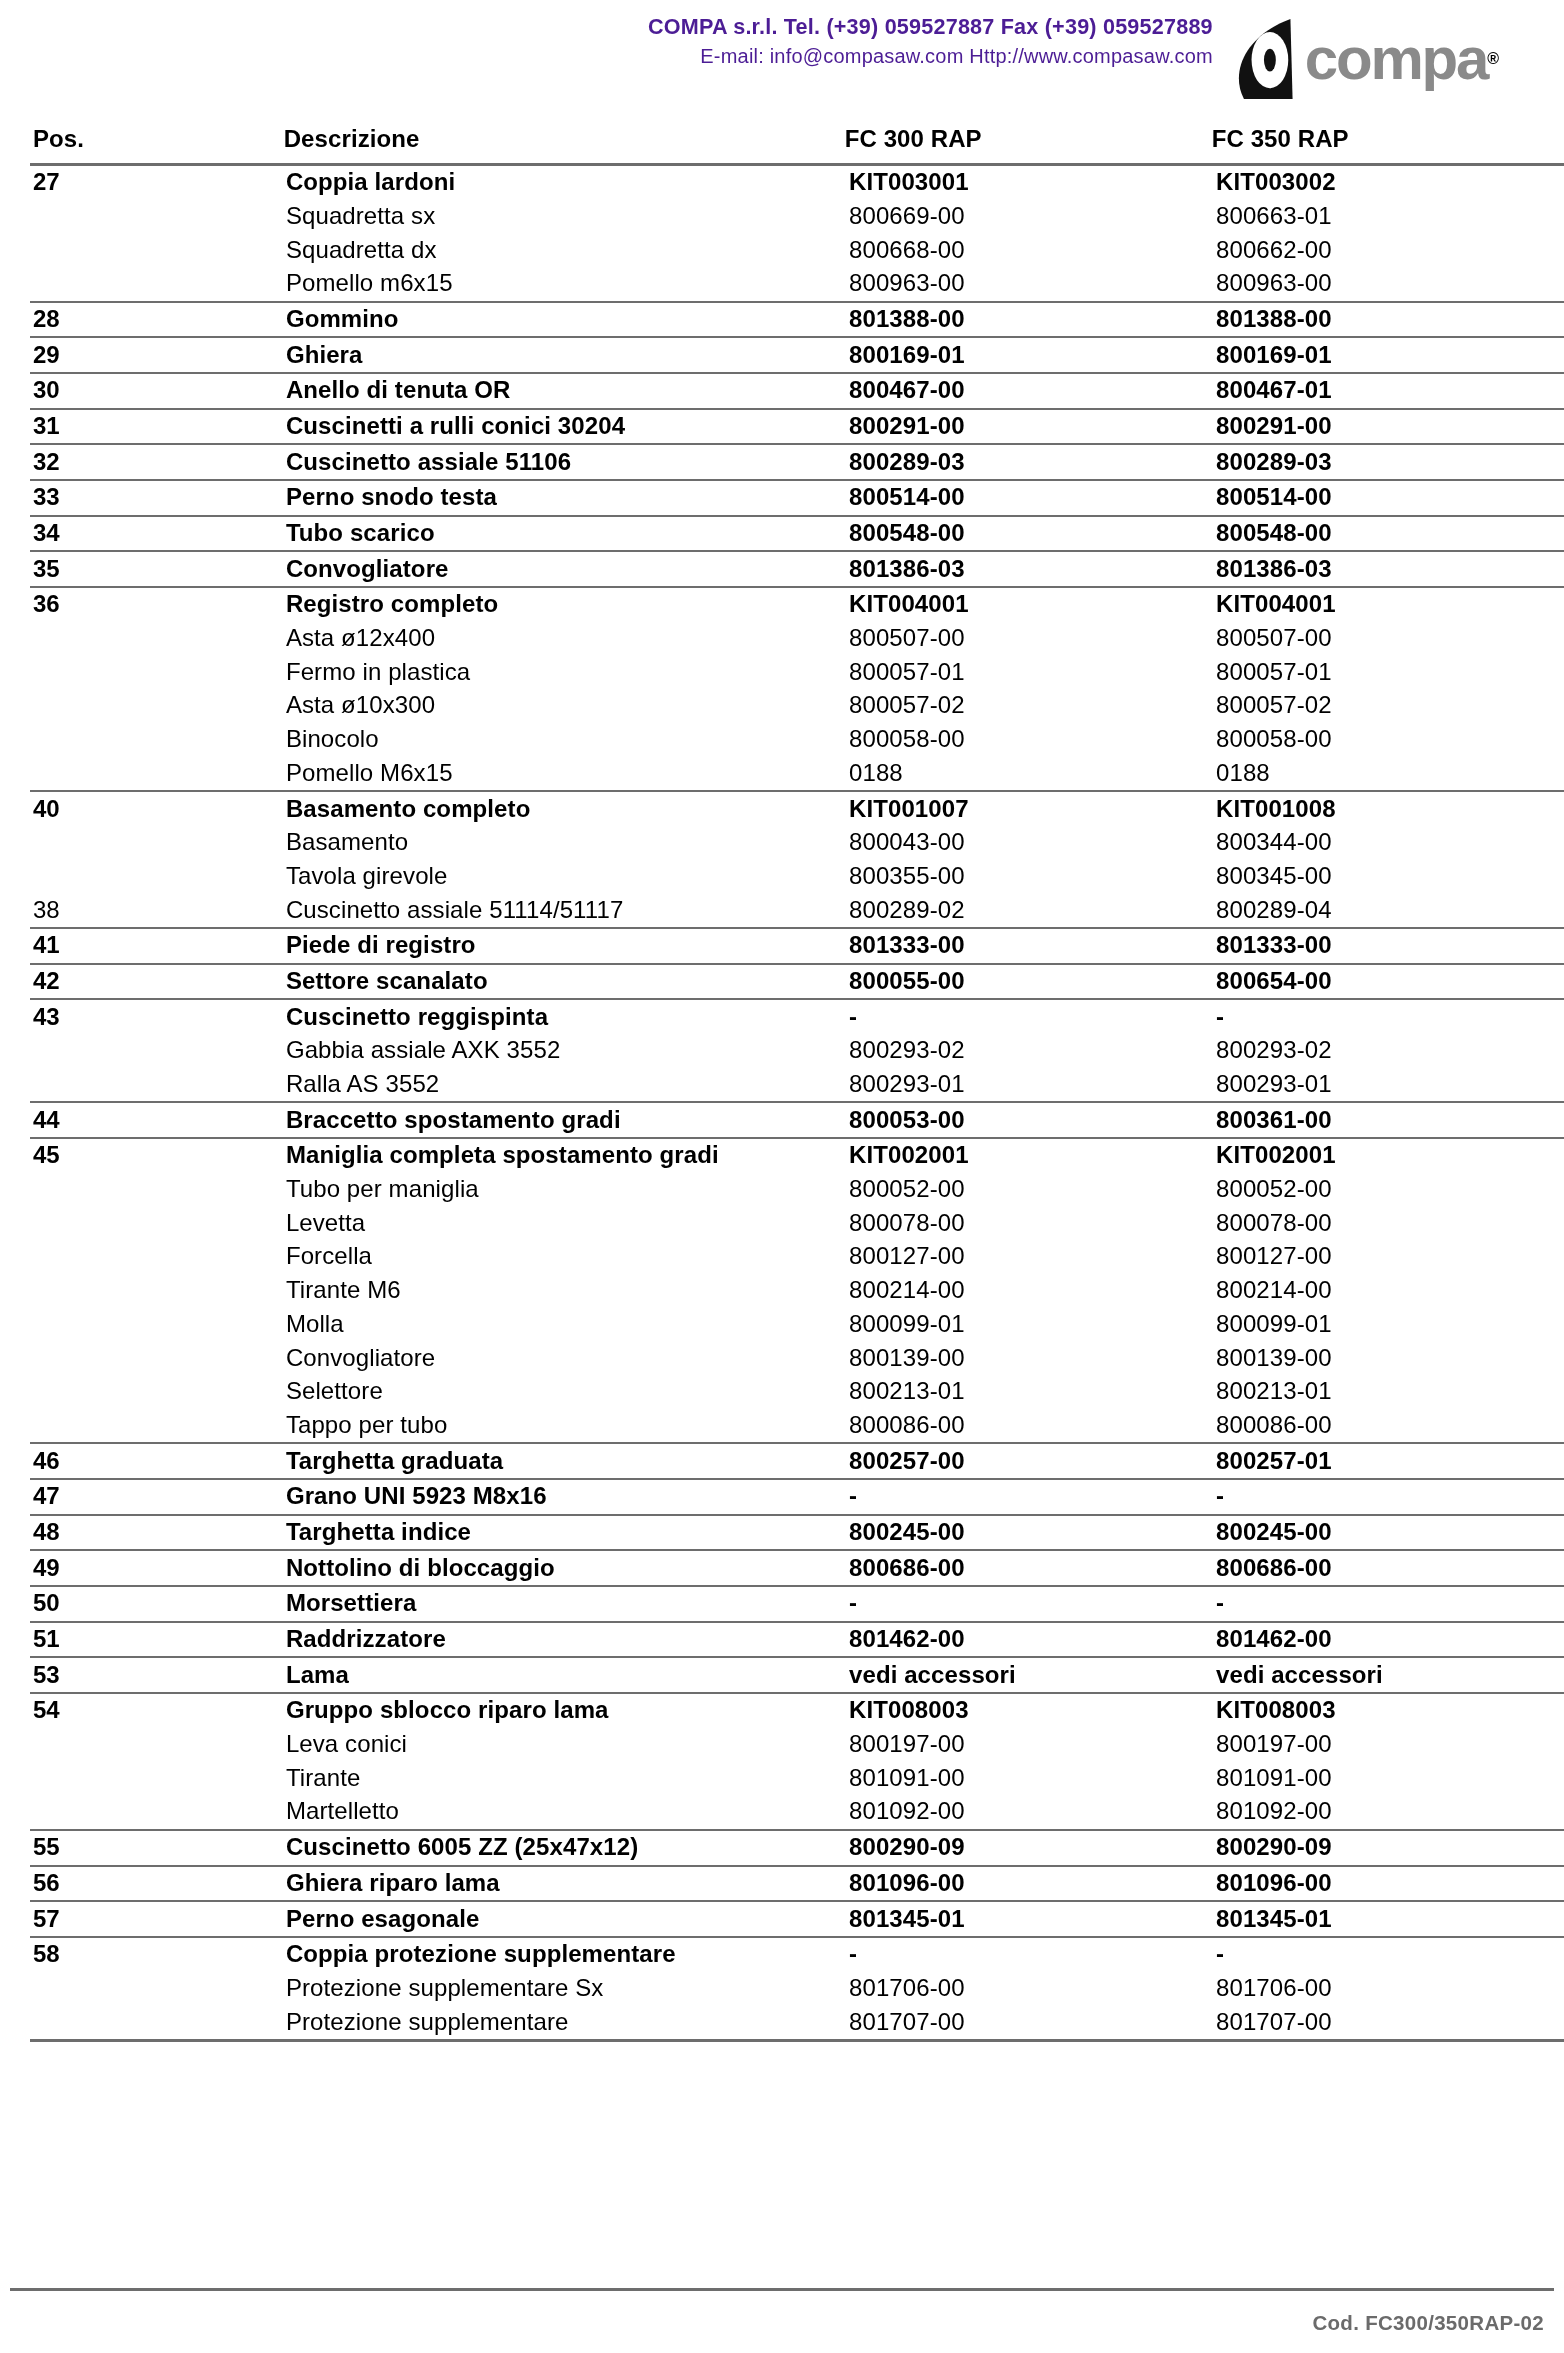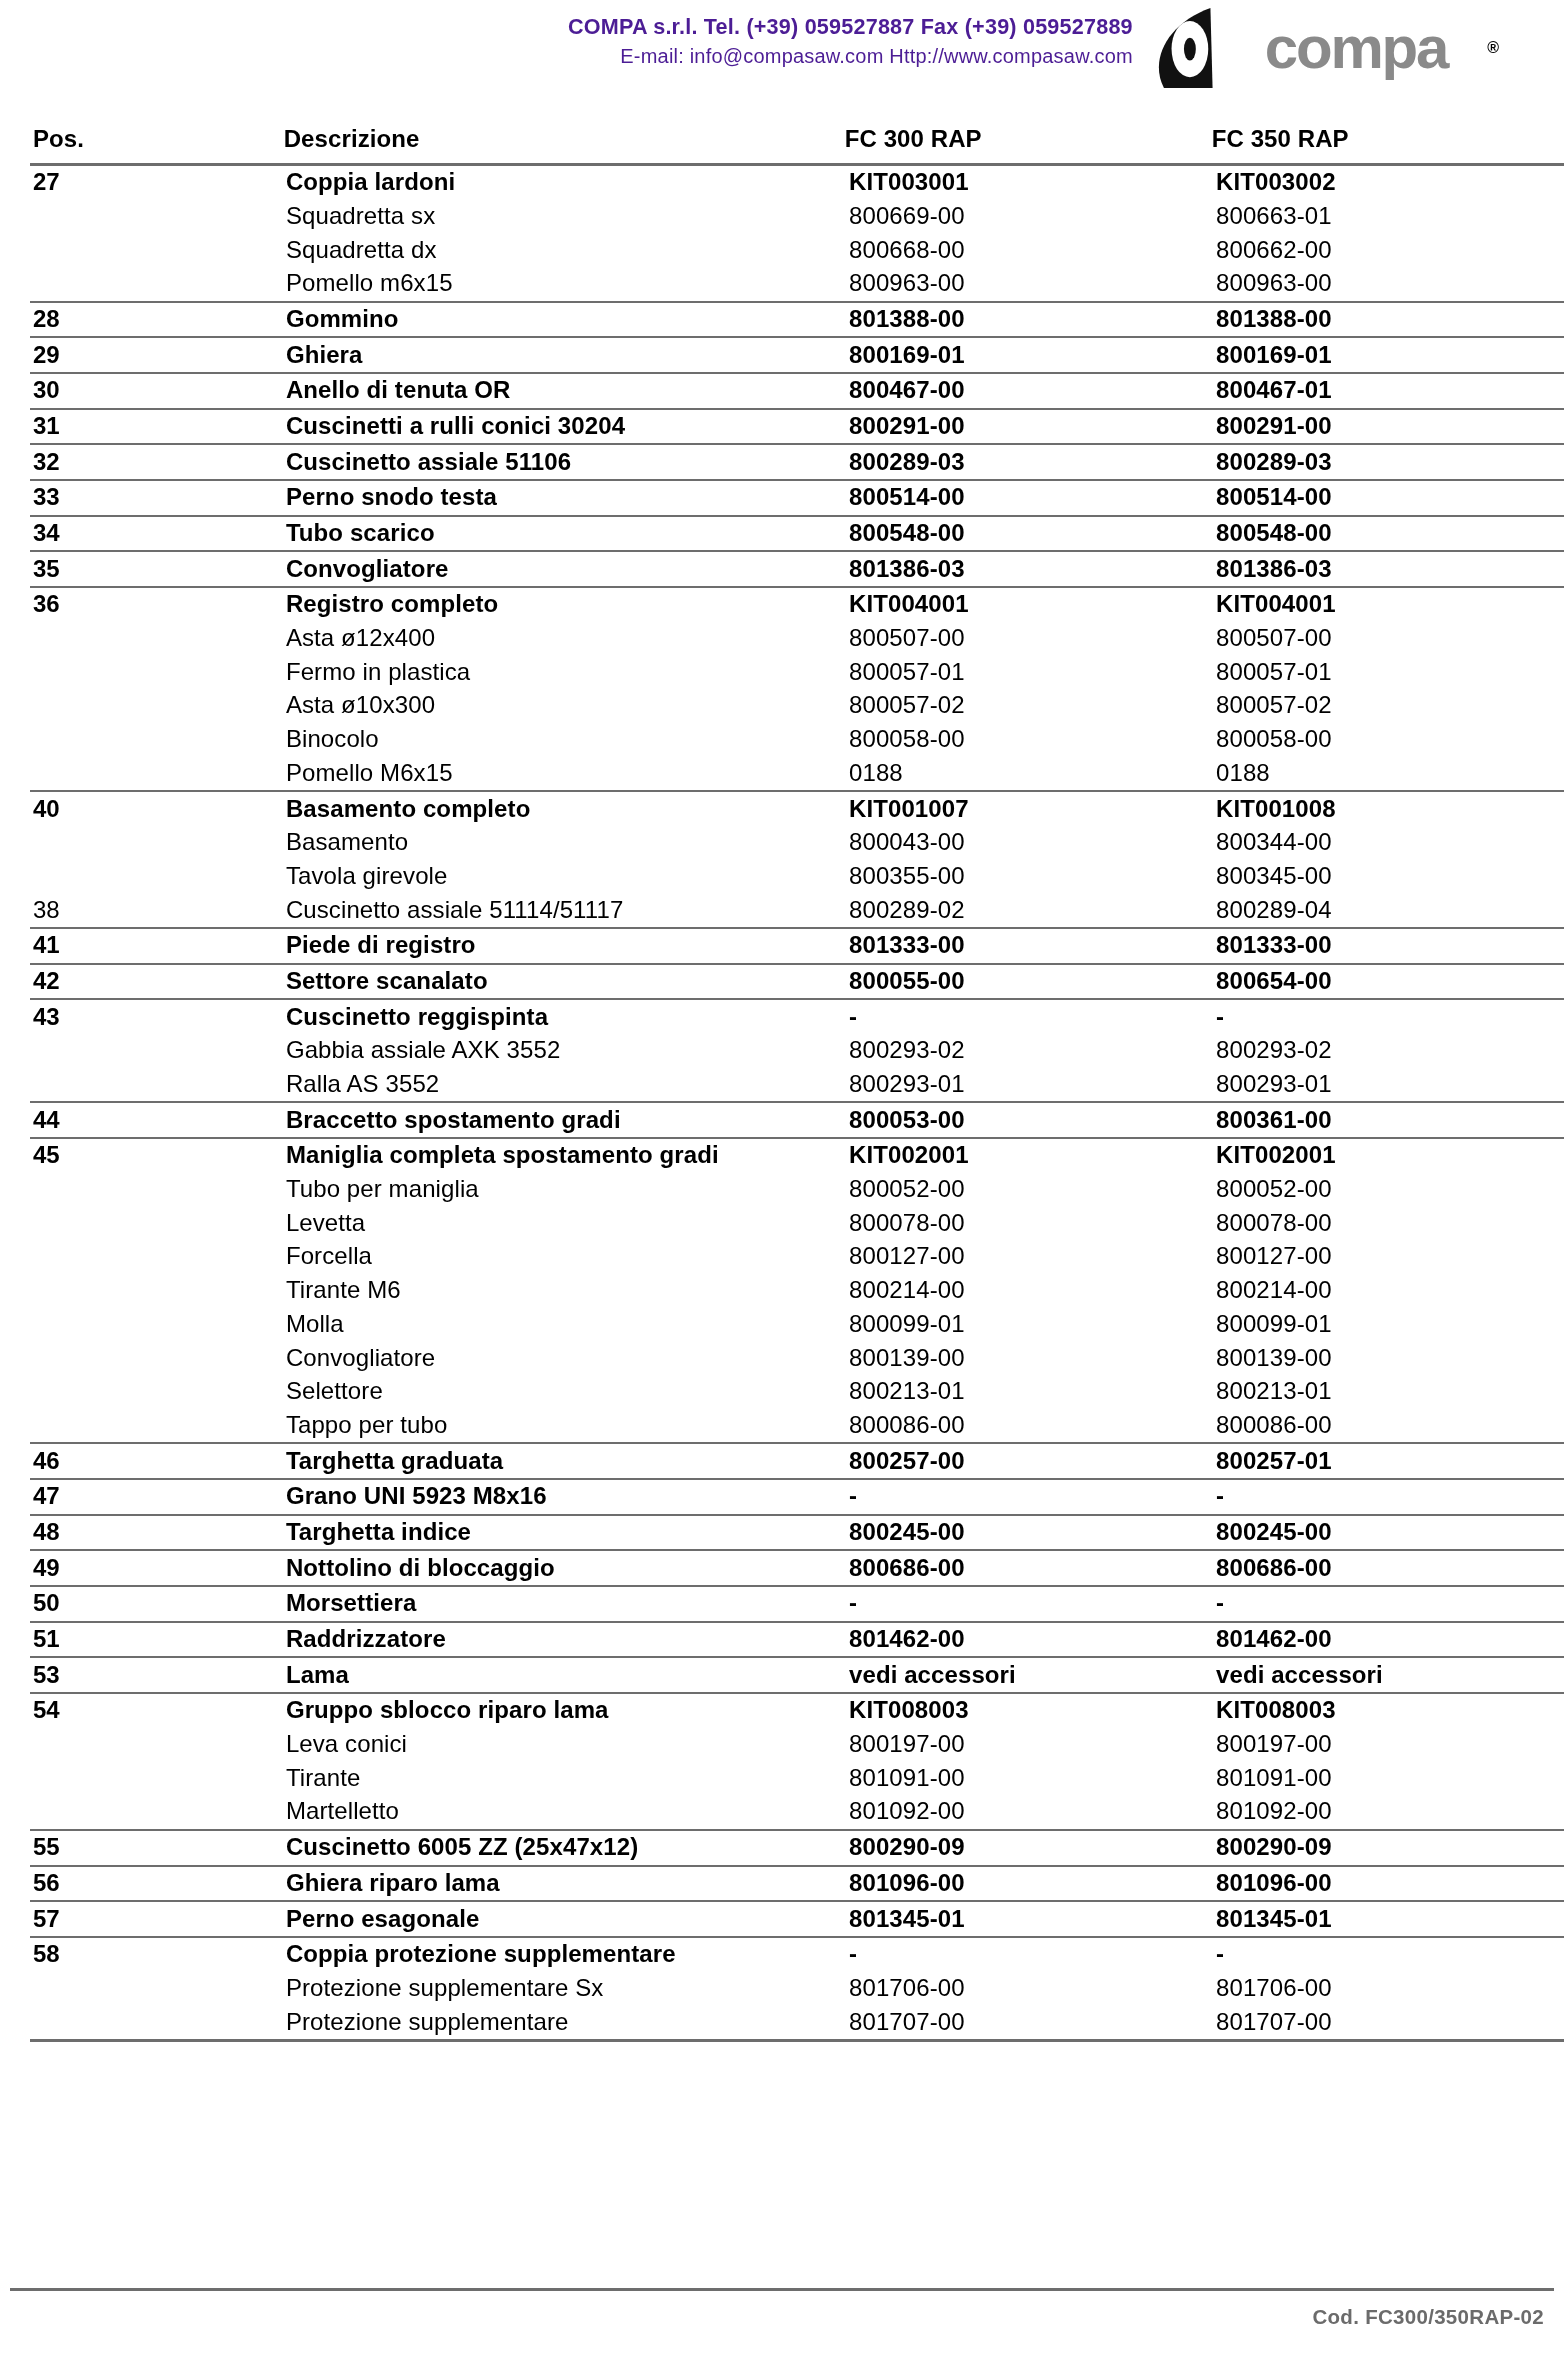--- a/index.html
+++ b/index.html
@@ -53,22 +53,21 @@
   }
   .header-line.small {
     font-size: 20px;
     font-weight: 500;
   }
 
   
   .logo {
     display: flex;
     align-items: center;
-    padding-top: 7px;
-    gap: 40px;
+    padding-top: 18px;
   }
   .logo-mark {
     width: 65px;
     height: 81px;
     position: relative;
     margin-right: 7.6px;
   }
   .logo-word {
     font-size: 60px;
     font-weight: 700;
@@ -146,21 +145,21 @@
     left: 9.7px;
     top: 2288px;
     width: 1544px;
   }
   .footer-rule {
     width: 1544px;
     height: 2.7px;
     background: #6d6d6d;
   }
   .footer-code {
-    margin-top: 14px;
+    margin-top: 20px;
     text-align: right;
     font-size: 20.5px;
     font-weight: 600;
     color: #6b6b6b;
     letter-spacing: 0.3px;
     padding-right: 9.7px;
   }
 </style>
 </head>
 <body>

